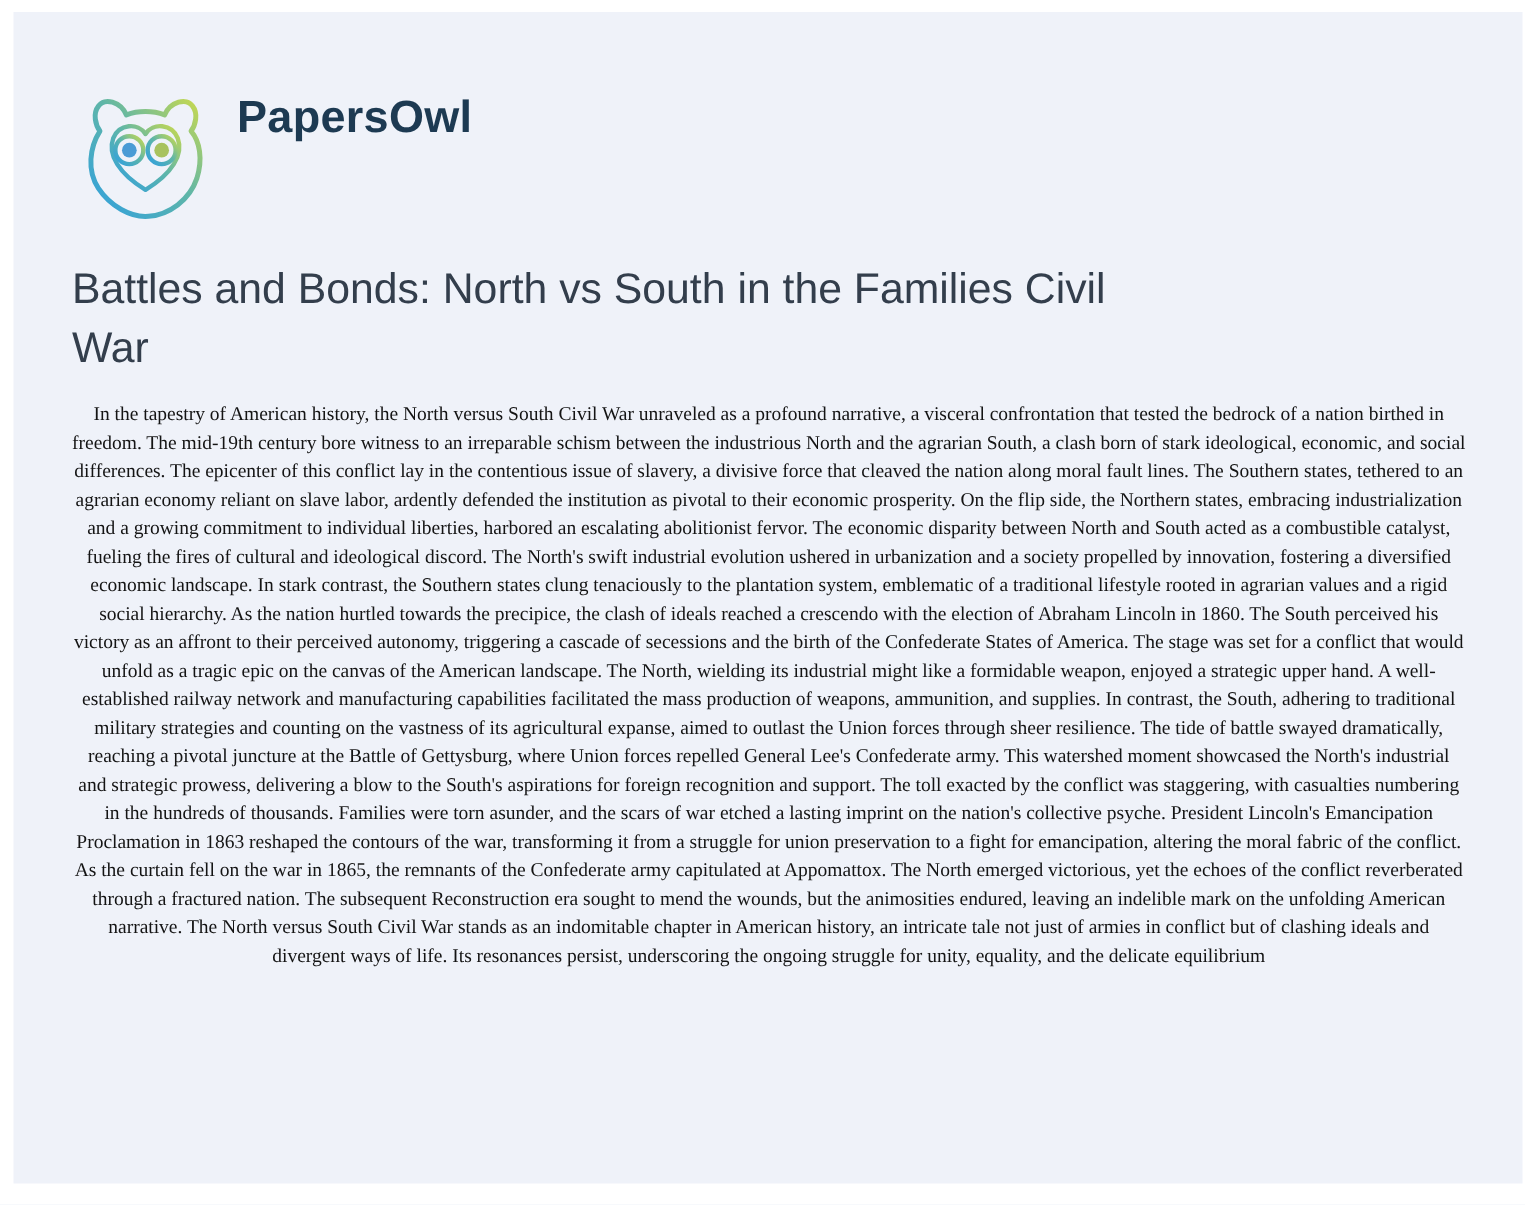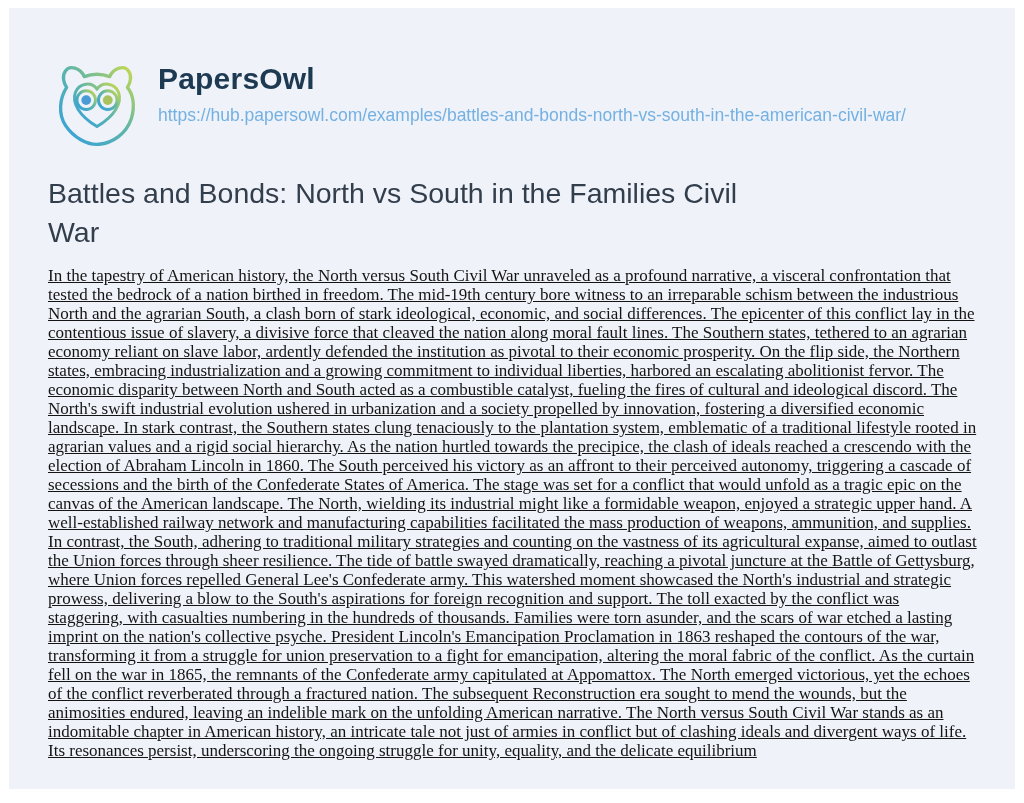--- a/index.html
+++ b/index.html
@@ -53,25 +53,24 @@
     max-width: 692px;
     font-size: 28.5px;
     line-height: 39px;
     font-weight: 400;
     color: var(--title, #333e4c);
   }
   .essay-body {
     margin: 14px 39px 0 39px;
     width: 929px;
     font-family: "Liberation Serif", "DejaVu Serif", serif;
-    font-size: 17px;
+    font-size: 13px;
     line-height: 19px;
     color: var(--body_text, #141414);
-    text-align: left;
-    text-decoration: underline;
+    text-align: center;
   }
 </style>
 </head>
 <body>
 
 <div class="frame">
 
   <div class="site-header">
 
     <div class="logo-wrap">
@@ -106,21 +105,20 @@
 
         <circle cx="61" cy="44" r="9.5" fill="none" stroke="url(#owlGrad)" stroke-width="3"></circle>
         <circle cx="61" cy="44" r="5" style="fill:var(--right_iris, #a8c25e)"></circle>
 
         <line x1="50" y1="54" x2="50" y2="62" stroke="url(#owlGrad)" stroke-width="2.6" stroke-linecap="round"></line>
       </svg>
     </div>
 
     <div class="header-text">
       <div class="brand">PapersOwl</div>
-      <div class="page-url">https://hub.papersowl.com/examples/battles-and-bonds-north-vs-south-in-the-american-civil-war/</div>
     </div>
 
   </div>
 
   <h1 class="page-title">Battles and Bonds: North vs South in the Families Civil War</h1>
 
   <div class="essay-body">In the tapestry of American history, the North versus South Civil War unraveled as a profound narrative, a visceral confrontation that tested the bedrock of a nation birthed in freedom. The mid-19th century bore witness to an irreparable schism between the industrious North and the agrarian South, a clash born of stark ideological, economic, and social differences. The epicenter of this conflict lay in the contentious issue of slavery, a divisive force that cleaved the nation along moral fault lines. The Southern states, tethered to an agrarian economy reliant on slave labor, ardently defended the institution as pivotal to their economic prosperity. On the flip side, the Northern states, embracing industrialization and a growing commitment to individual liberties, harbored an escalating abolitionist fervor. The economic disparity between North and South acted as a combustible catalyst, fueling the fires of cultural and ideological discord. The North's swift industrial evolution ushered in urbanization and a society propelled by innovation, fostering a diversified economic landscape. In stark contrast, the Southern states clung tenaciously to the plantation system, emblematic of a traditional lifestyle rooted in agrarian values and a rigid social hierarchy. As the nation hurtled towards the precipice, the clash of ideals reached a crescendo with the election of Abraham Lincoln in 1860. The South perceived his victory as an affront to their perceived autonomy, triggering a cascade of secessions and the birth of the Confederate States of America. The stage was set for a conflict that would unfold as a tragic epic on the canvas of the American landscape. The North, wielding its industrial might like a formidable weapon, enjoyed a strategic upper hand. A well-established railway network and manufacturing capabilities facilitated the mass production of weapons, ammunition, and supplies. In contrast, the South, adhering to traditional military strategies and counting on the vastness of its agricultural expanse, aimed to outlast the Union forces through sheer resilience. The tide of battle swayed dramatically, reaching a pivotal juncture at the Battle of Gettysburg, where Union forces repelled General Lee's Confederate army. This watershed moment showcased the North's industrial and strategic prowess, delivering a blow to the South's aspirations for foreign recognition and support. The toll exacted by the conflict was staggering, with casualties numbering in the hundreds of thousands. Families were torn asunder, and the scars of war etched a lasting imprint on the nation's collective psyche. President Lincoln's Emancipation Proclamation in 1863 reshaped the contours of the war, transforming it from a struggle for union preservation to a fight for emancipation, altering the moral fabric of the conflict. As the curtain fell on the war in 1865, the remnants of the Confederate army capitulated at Appomattox. The North emerged victorious, yet the echoes of the conflict reverberated through a fractured nation. The subsequent Reconstruction era sought to mend the wounds, but the animosities endured, leaving an indelible mark on the unfolding American narrative. The North versus South Civil War stands as an indomitable chapter in American history, an intricate tale not just of armies in conflict but of clashing ideals and divergent ways of life. Its resonances persist, underscoring the ongoing struggle for unity, equality, and the delicate equilibrium</div>
 
 </div>
 

